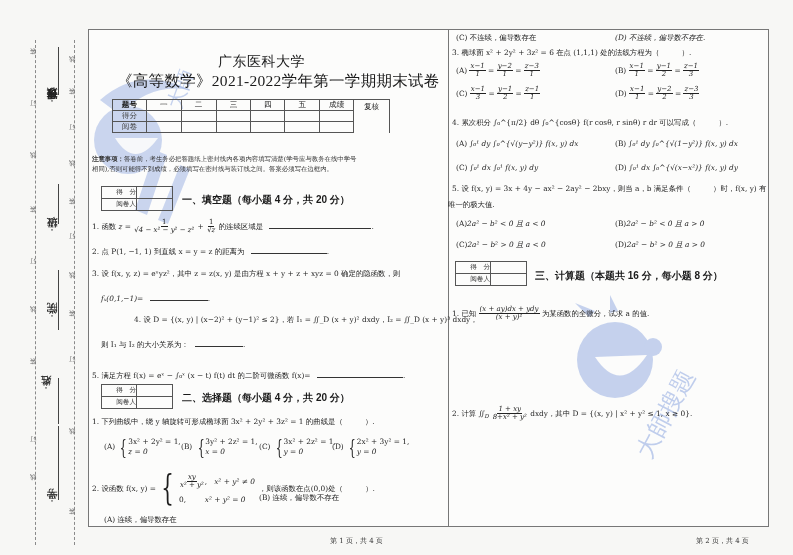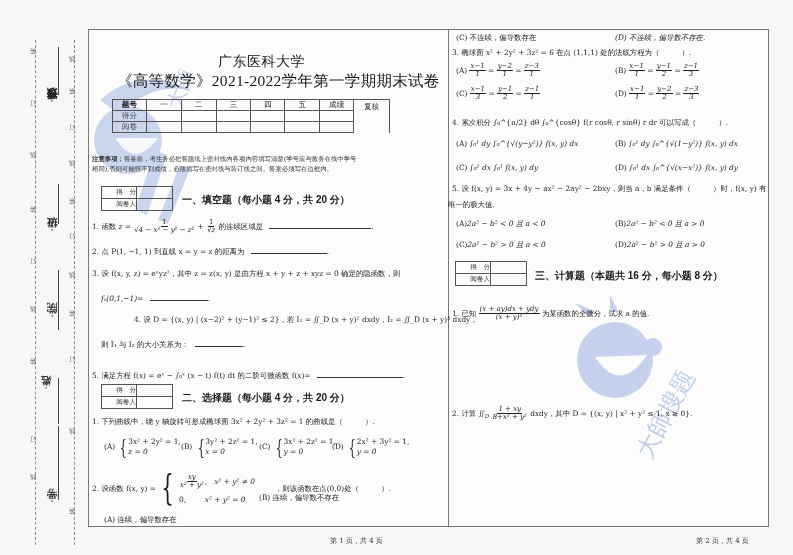--- a/index.html
+++ b/index.html
@@ -256,21 +256,21 @@
   <div class="line" style="left:92px; top:474px; display:flex; align-items:center;">
     <span>2.</span>&nbsp;<span>设函数 f(x, y) =</span>
     <span class="brace" style="font-size:36px;">{</span>
     <span style="display:inline-flex; flex-direction:column; gap:6px; margin-left:2px;">
       <span><span class="frac">
             <span class="num it">xy</span>
             <span class="den it">x² + y²</span>
           </span>,&nbsp;&nbsp;&nbsp;<span class="it">x² + y² ≠ 0</span></span>
       <span><span>0,</span>&nbsp;&nbsp;&nbsp;&nbsp;&nbsp;&nbsp;&nbsp;&nbsp;<span class="it">x² + y² = 0</span></span>
     </span>
-    <span style="margin-left:20px;">，则该函数在点(0,0)处（　　　）.</span>
+    <span style="margin-left:4px;">，则该函数在点(0,0)处（　　　）.</span>
   </div>
   <div class="opt" style="left:104px; top:515px;">(A) 连续，偏导数存在</div>
   <div class="opt" style="left:259px; top:493px;">(B) 连续，偏导数不存在</div>
 
   <div class="footer" style="left:330px; top:536px;">第 1 页，共 4 页</div>
 </div>
 
 <div>
   <div class="opt" style="left:456px; top:33px;">(C) 不连续，偏导数存在</div>
   <div class="opt" style="left:615px; top:33px;font-style:italic;">(D) 不连续，偏导数不存在.</div>

